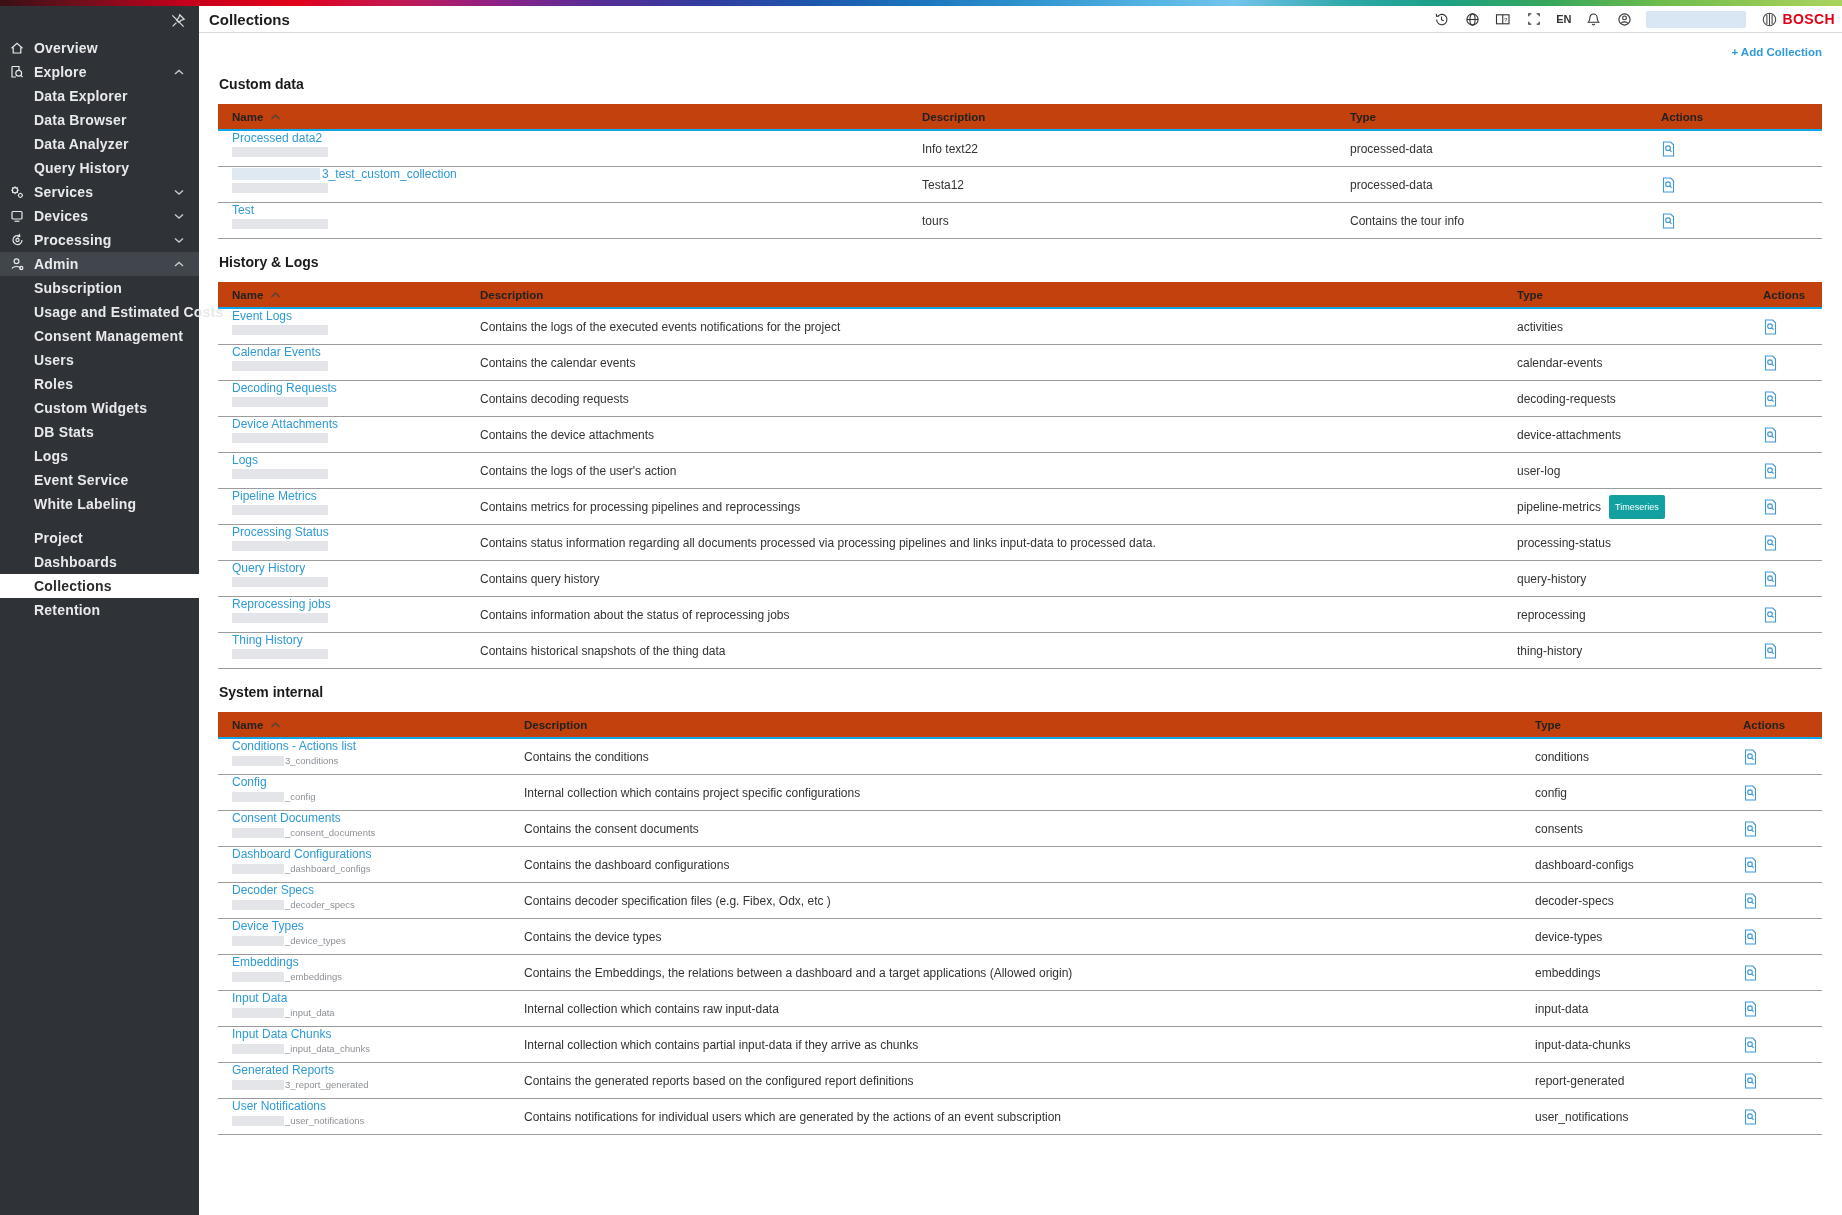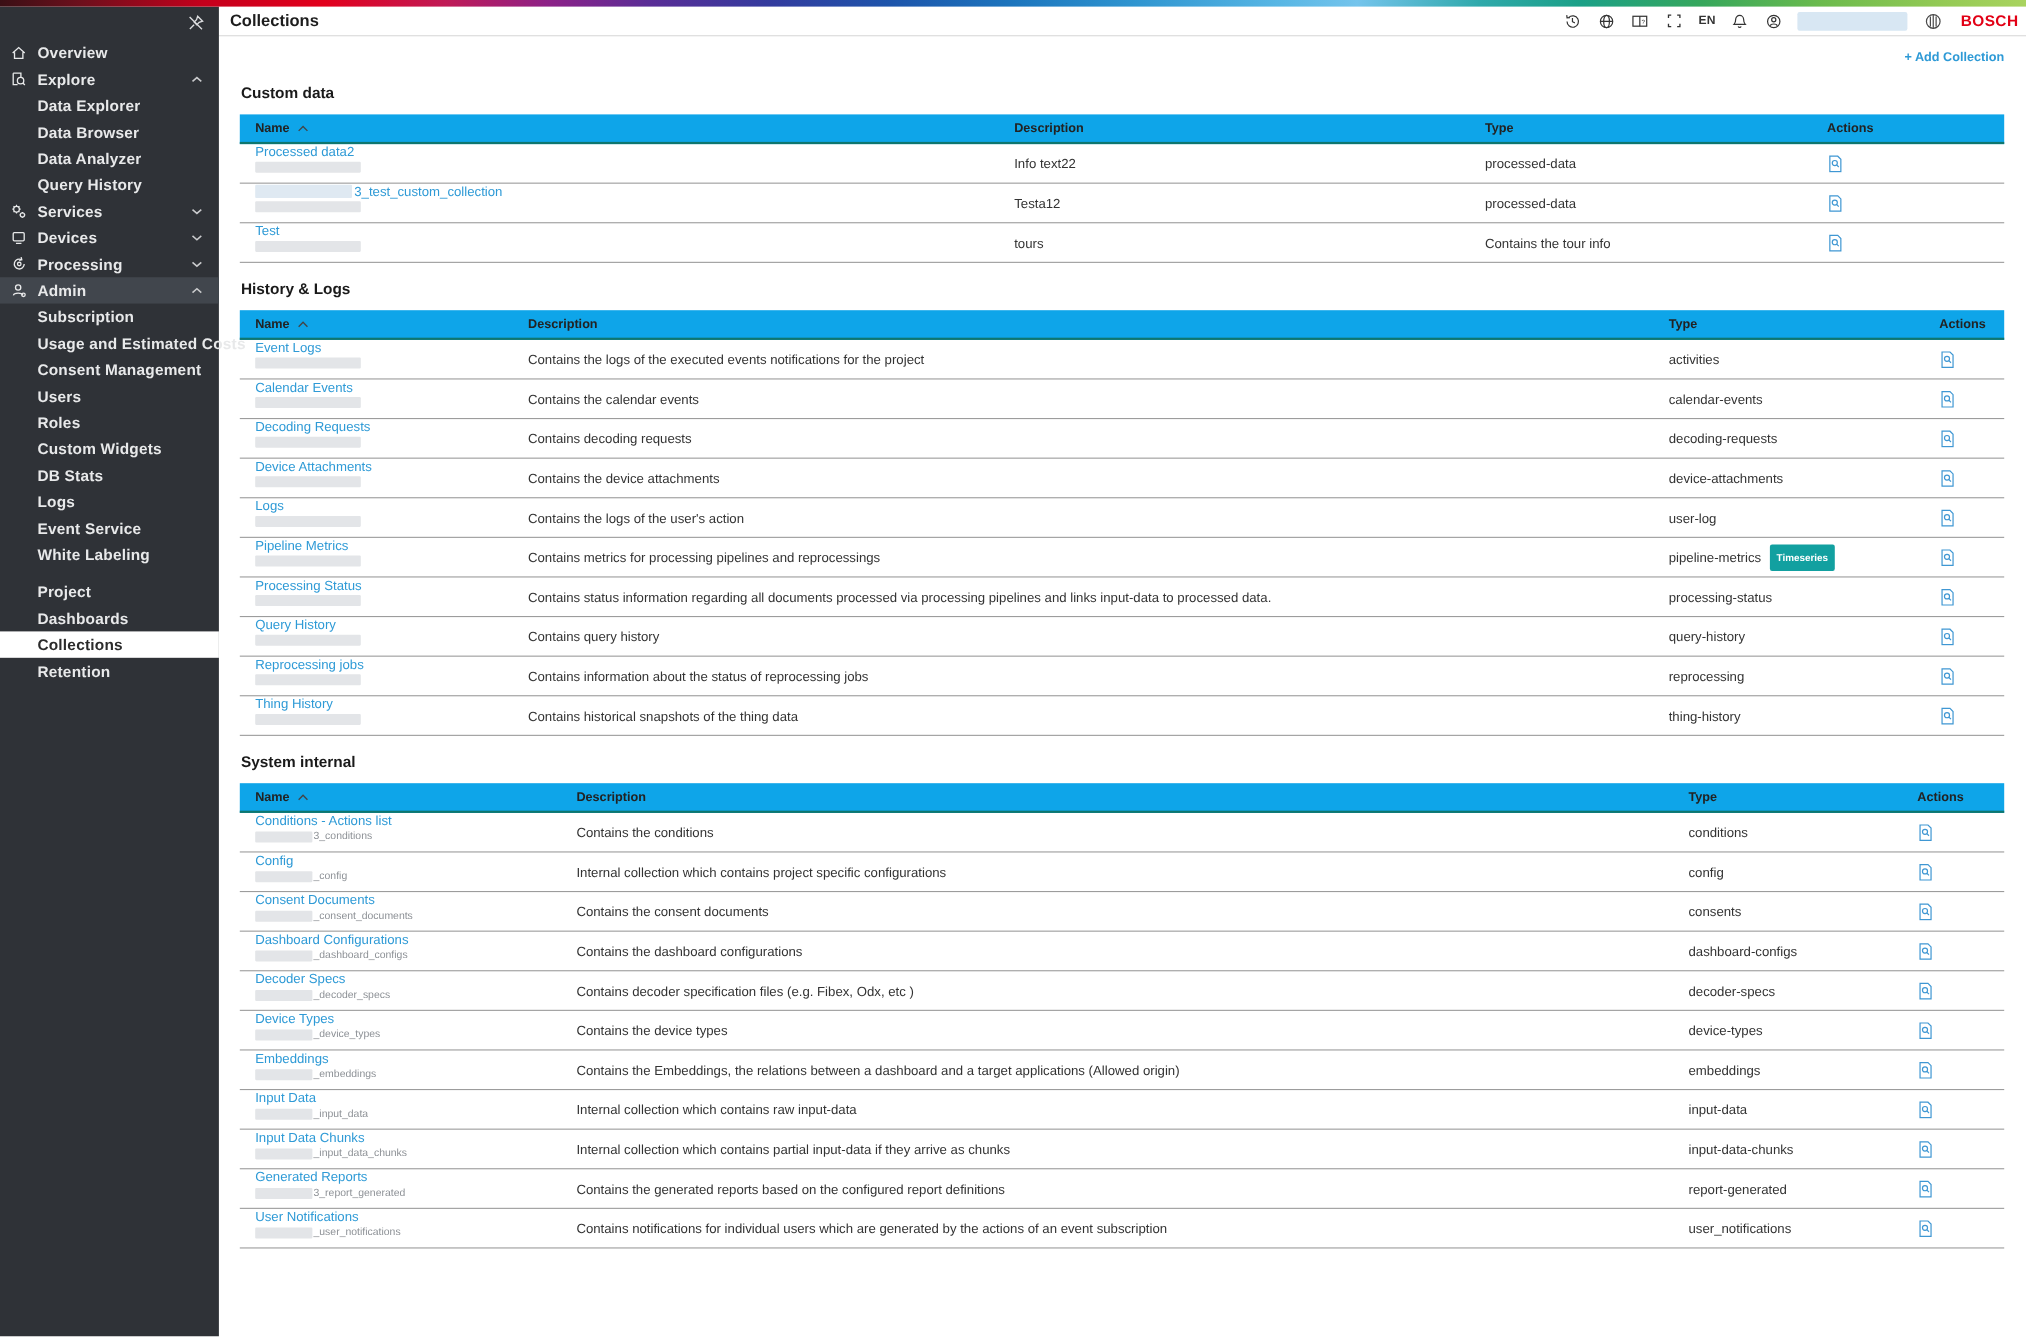--- a/index.html
+++ b/index.html
@@ -38,51 +38,51 @@
   .main { position:absolute; left:199px; top:6px; width:1643px; height:1209px; background:#fff; }
   .page-header {
     height:27px; border-bottom:1px solid #d9d9d9;
     display:flex; align-items:center; padding:0 7px 0 10px;
   }
   .page-title { font-size:15px; font-weight:700; color:#1d1d1d; }
   .hdr-right { margin-left:auto; display:flex; align-items:center; gap:13px; }
   .hicon { width:18px; height:18px; display:flex; align-items:center; justify-content:center; color:#333; cursor:pointer; }
   .lang { font-size:11px; font-weight:700; color:#333; cursor:pointer; }
   .user-redact { width:100px; height:17px; background:#d8e7f3; border-radius:2px; }
-  .bosch { display:flex; align-items:center; gap:16px; margin-left:2px; }
+  .bosch { display:flex; align-items:center; gap:4px; margin-left:2px; }
   .bosch-word { color:#e20015; font-weight:800; font-size:14px; letter-spacing:.4px; }
   
   .content { padding:0 20px 0 19px; }
   .add-row { display:flex; justify-content:flex-end; align-items:center; margin-top:10px; height:18px; }
   .add-link { color:#2e9ad6; font-size:11.5px; font-weight:700; text-decoration:none; cursor:pointer; }
   .section-title { font-size:14px; font-weight:700; color:#1a1a1a; margin:15px 0 12px 1px; }
   .section-title.gap { }
   .thead {
-    display:grid; height:27px; background:#0ea5e9; border-bottom:2px solid #0f766e;
+    display:grid; height:27px; background:#c2410c; border-bottom:2px solid #0ea5e9;
     align-items:center; font-size:11.5px; font-weight:700; color:#222;
   }
   .hcell { padding-left:14px; display:flex; align-items:center; gap:7px; }
   .trow {
     display:grid; height:36px; border-bottom:1px solid #9c9c9c;
     font-size:12px; color:#333;
   }
   .t1 { grid-template-columns:690px 428px 311px 1fr; }
   .t2 { grid-template-columns:248px 1037px 246px 1fr; }
   .t3 { grid-template-columns:292px 1011px 208px 1fr; }
   .cell { padding-left:14px; display:flex; align-items:center; overflow:hidden; }
   .name-cell { flex-direction:column; align-items:flex-start; justify-content:flex-start; gap:2px; }
   .name-line { display:flex; align-items:center; }
   .link { color:#2e9ad6; font-size:12px; text-decoration:none; cursor:pointer; white-space:nowrap; }
   .sub-line { display:flex; align-items:center; gap:1px; }
   .redact { width:96px; height:10px; background:#e3e5e8; border-radius:1px; filter:blur(.4px); }
   .redact.inline { width:88px; height:12px; margin-right:2px; background:#dfe9f2; }
   .tbl3 .sub-line .redact { width:52px; }
   .suffix { font-size:9.5px; color:#8d9196; white-space:nowrap; }
   .badge {
-    background:#12a0a0; color:#fff; font-size:9px; font-weight:700;
+    background:#12a0a0; color:#fff; font-size:9px; font-weight:400;
     padding:7px 6px; border-radius:2px; margin-left:8px; white-space:nowrap;
   }
   .action-btn { width:16px; height:18px; display:flex; align-items:center; cursor:pointer; }
   svg { display:block; }
 </style>
 </head>
 <body>
 
 <div class="stripe"></div>
 

